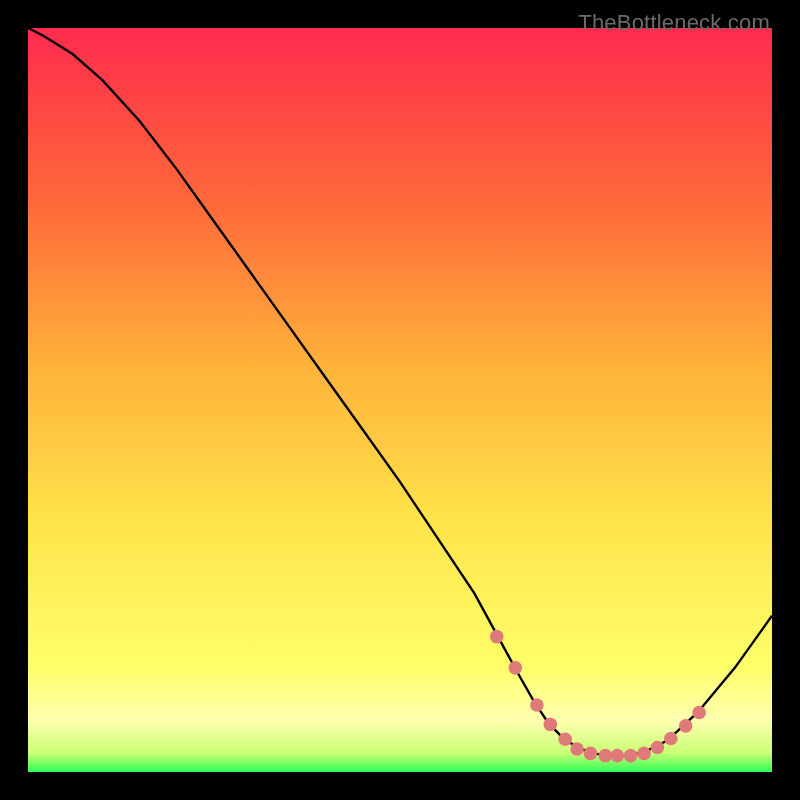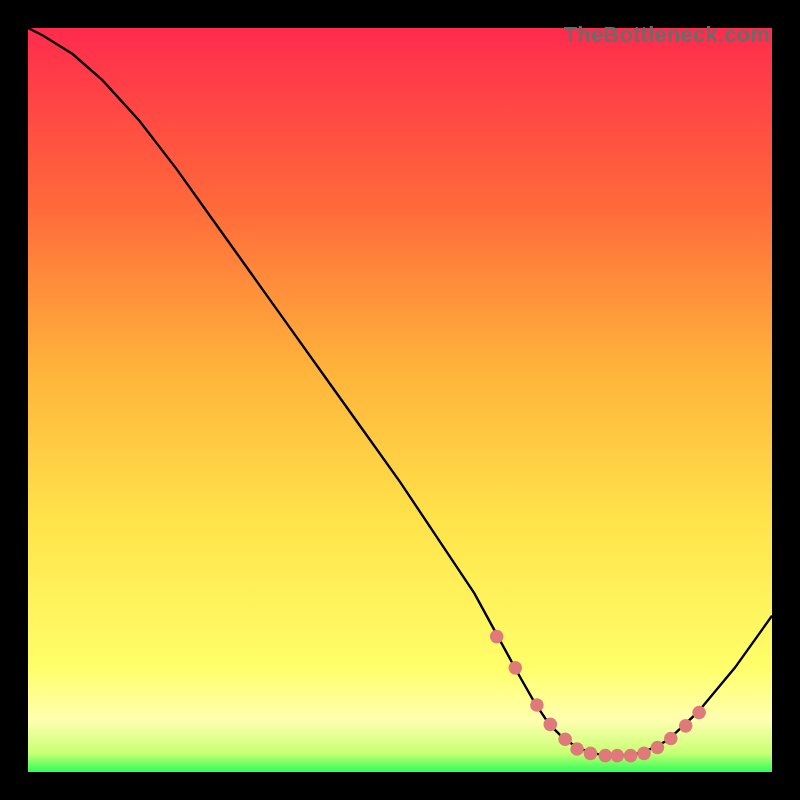--- a/index.html
+++ b/index.html
@@ -21,25 +21,25 @@
   }
   .plot {
     position: absolute;
     left: 0;
     top: 0;
     width: 744px;
     height: 744px;
   }
   .attribution {
     position: absolute;
-    top: 22px;
+    top: 10px;
     right: 30px;
     color: #6b6b6b;
     font-size: 22px;
-    font-weight: 700;
+    font-weight: 400;
     letter-spacing: 0.2px;
   }
   svg {
     display: block;
   }
 </style>
 </head>
 <body>
 
 <div class="frame">

